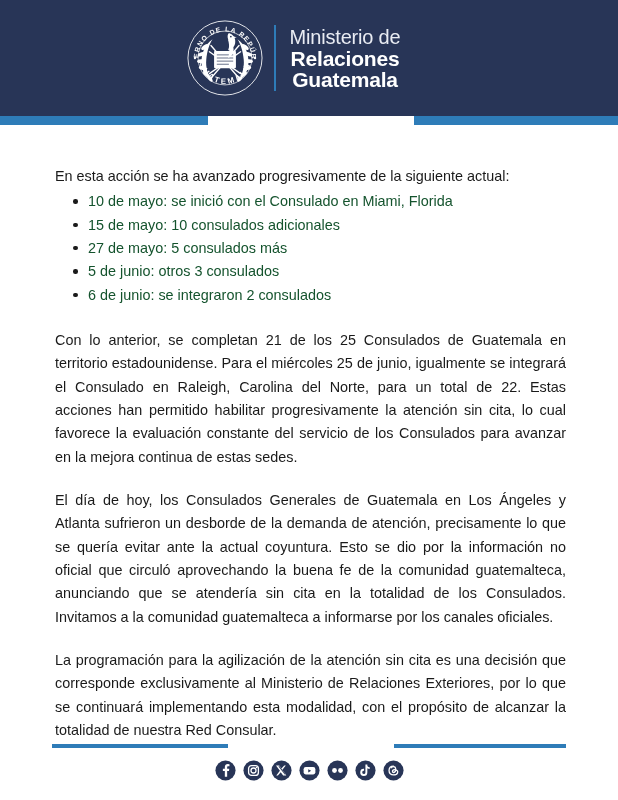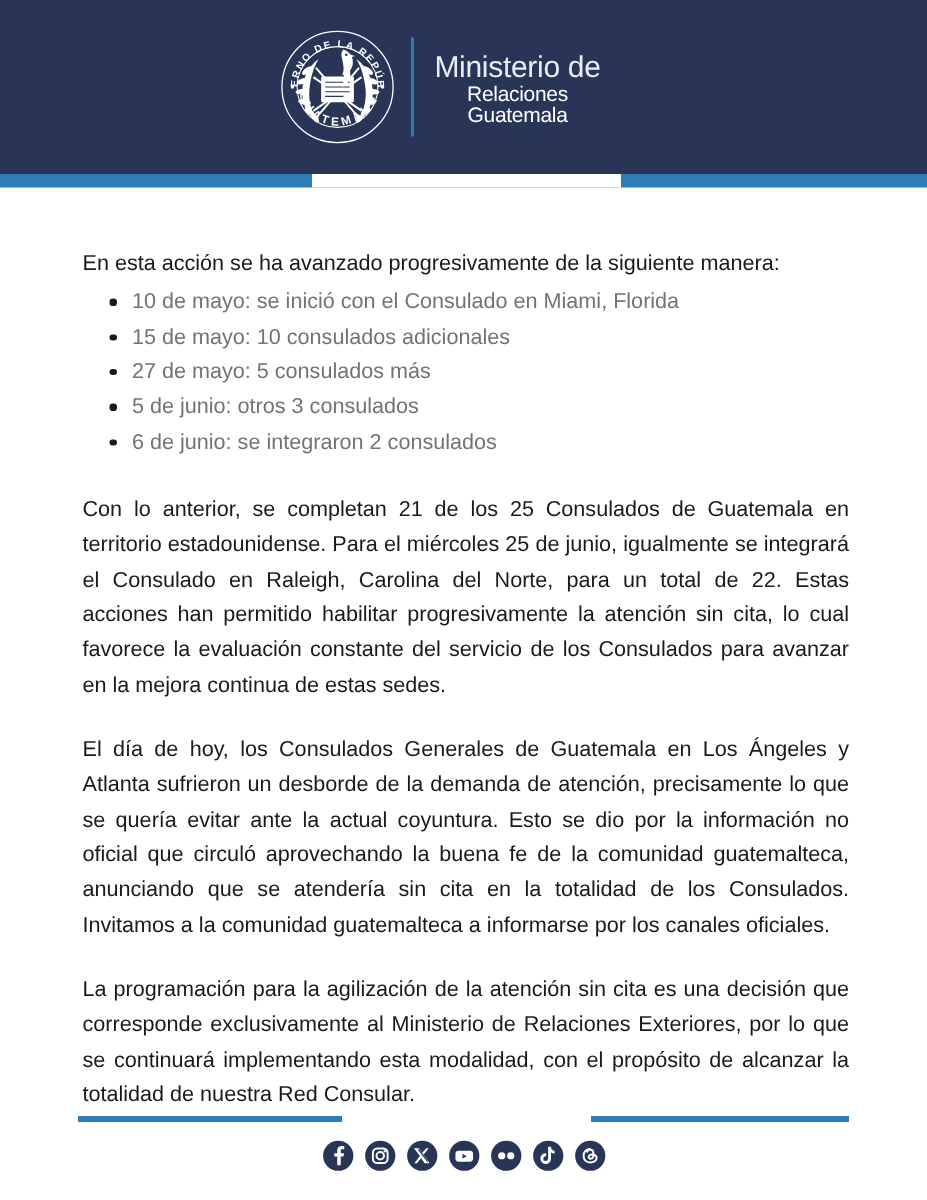--- a/index.html
+++ b/index.html
@@ -51,22 +51,22 @@
     text-align: center;
   }
   .brand-line-1 {
     font-size: 20px;
     font-weight: 300;
     letter-spacing: -0.2px;
     color: #e9ecf3;
     display: block;
   }
   .brand-line-2, .brand-line-3 {
-    font-size: 14px;
-    font-weight: normal;
+    font-size: 21px;
+    font-weight: bold;
     letter-spacing: -0.2px;
     display: block;
   }
 
   
   .accent-bar {
     position: relative;
     width: 618px;
     height: 9px;
     background: #2e7cb8;
@@ -101,21 +101,21 @@
   }
   ul.bullets {
     list-style: none;
     margin: 0 0 22px 0;
     padding: 0 0 0 16px;
   }
   ul.bullets li {
     position: relative;
     font-size: 14.4px;
     line-height: 1.62;
-    color: #737373;
+    color: #14532d;
     padding-left: 17px;
   }
   ul.bullets li::before {
     content: "";
     position: absolute;
     left: 2px;
     top: 9px;
     width: 4.5px;
     height: 4.5px;
     border-radius: 50%;
@@ -232,21 +232,21 @@
 
   </div>
 </div>
 
 <div class="accent-bar">
   <div class="accent-gap"></div>
 </div>
 
 <div class="content">
 
-  <p class="para lead">En esta acción se ha avanzado progresivamente de la siguiente manera:</p>
+  <p class="para lead">En esta acción se ha avanzado progresivamente de la siguiente actual:</p>
 
   <ul class="bullets">
     <li>10 de mayo: se inició con el Consulado en Miami, Florida</li>
     <li>15 de mayo: 10 consulados adicionales</li>
     <li>27 de mayo: 5 consulados más</li>
     <li>5 de junio: otros 3 consulados</li>
     <li>6 de junio: se integraron 2 consulados</li>
   </ul>
 
   <p class="para">Con lo anterior, se completan 21 de los 25 Consulados de Guatemala en territorio estadounidense. Para el miércoles 25 de junio, igualmente se integrará el Consulado en Raleigh, Carolina del Norte, para un total de 22. Estas acciones han permitido habilitar progresivamente la atención sin cita, lo cual favorece la evaluación constante del servicio de los Consulados para avanzar en la mejora continua de estas sedes.</p>

